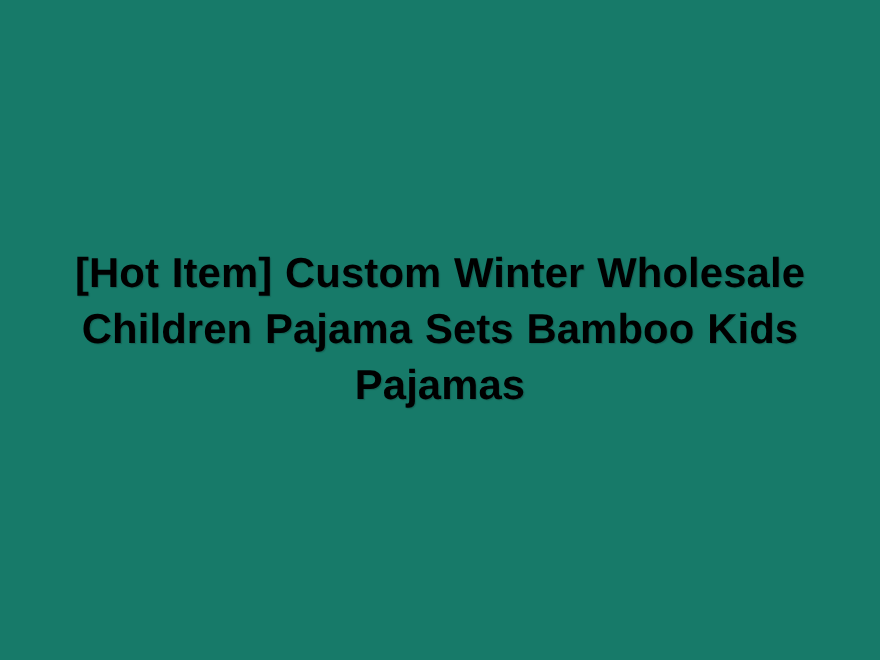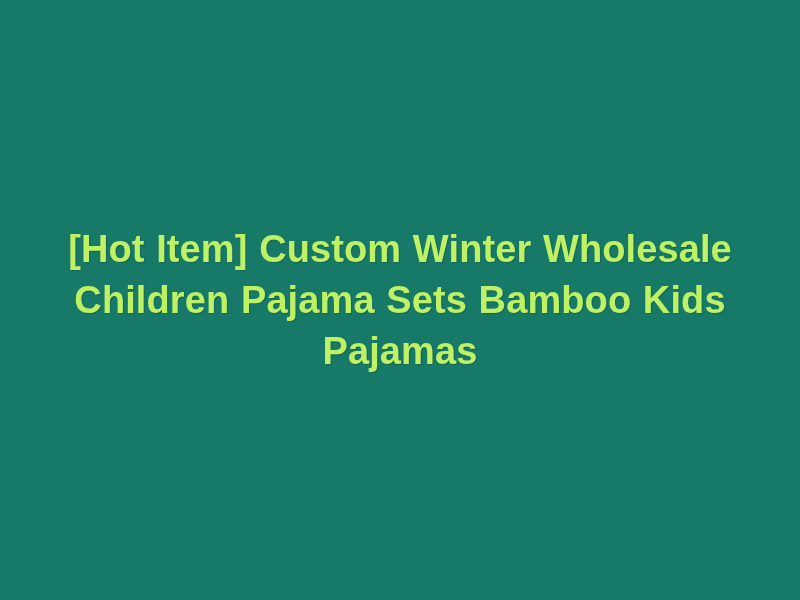--- a/index.html
+++ b/index.html
@@ -46,17 +46,17 @@
     white-space: pre-wrap;
   }
 </style>
 </head>
 <body>
 
 <div id="placeholder-card" style="background-color: rgb(23, 122, 105);">
 
   <div id="headline-block">
 
-    <h1 id="product-headline" style="color: #bef264;">[Hot Item] Custom Winter Wholesale Children Pajama Sets Bamboo Kids Pajamas</h1>
+    <h1 id="product-headline" style="color: #000000;">[Hot Item] Custom Winter Wholesale Children Pajama Sets Bamboo Kids Pajamas</h1>
 
   </div>
 
 </div>
 
 </body></html>

